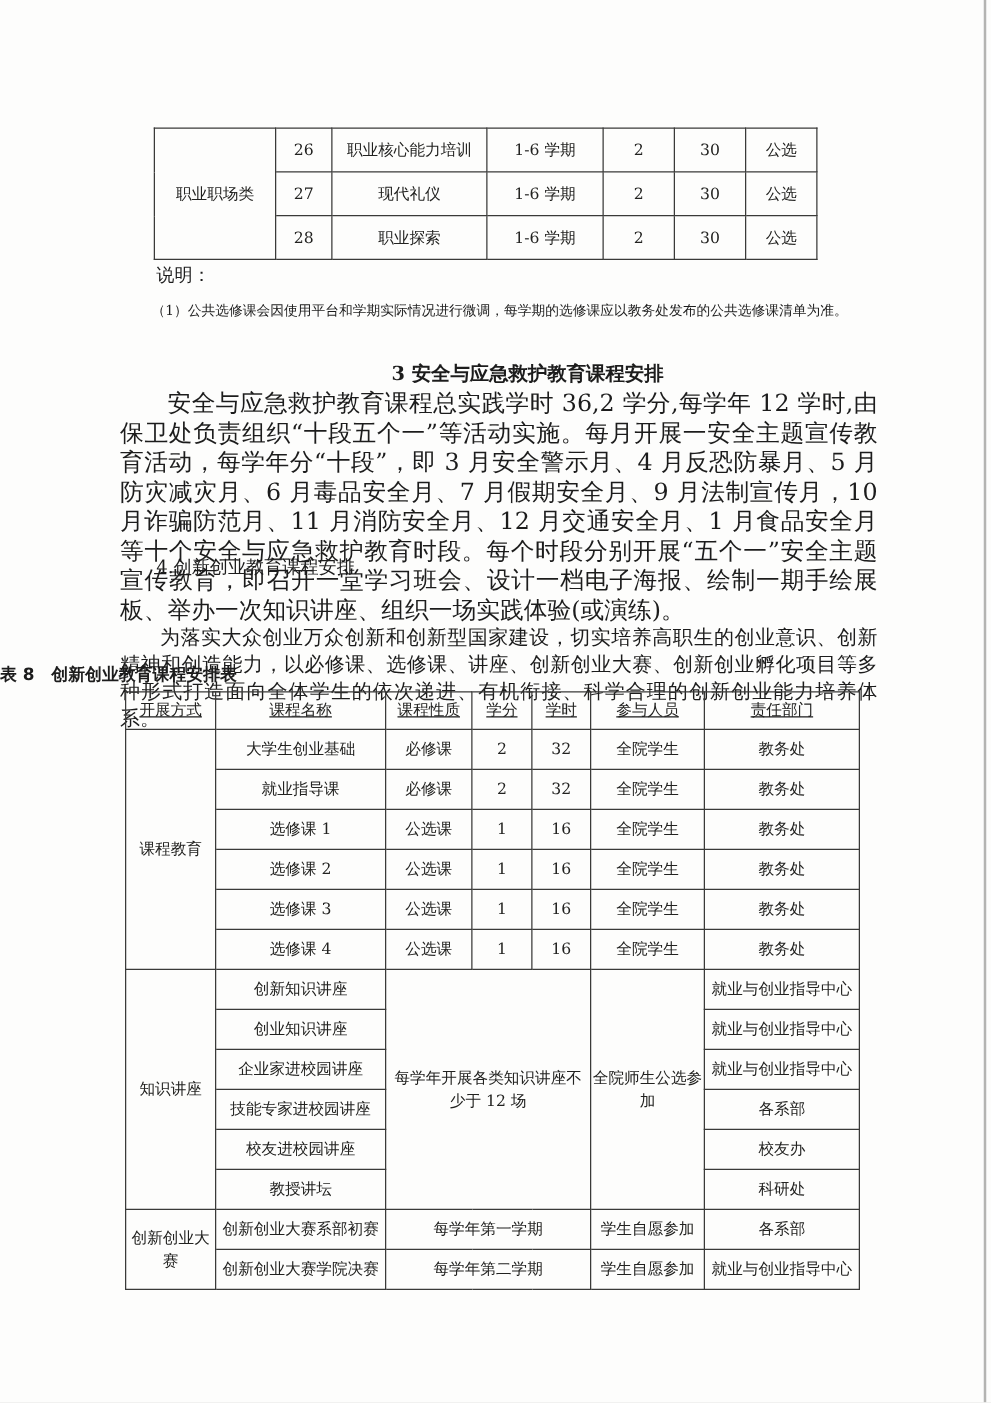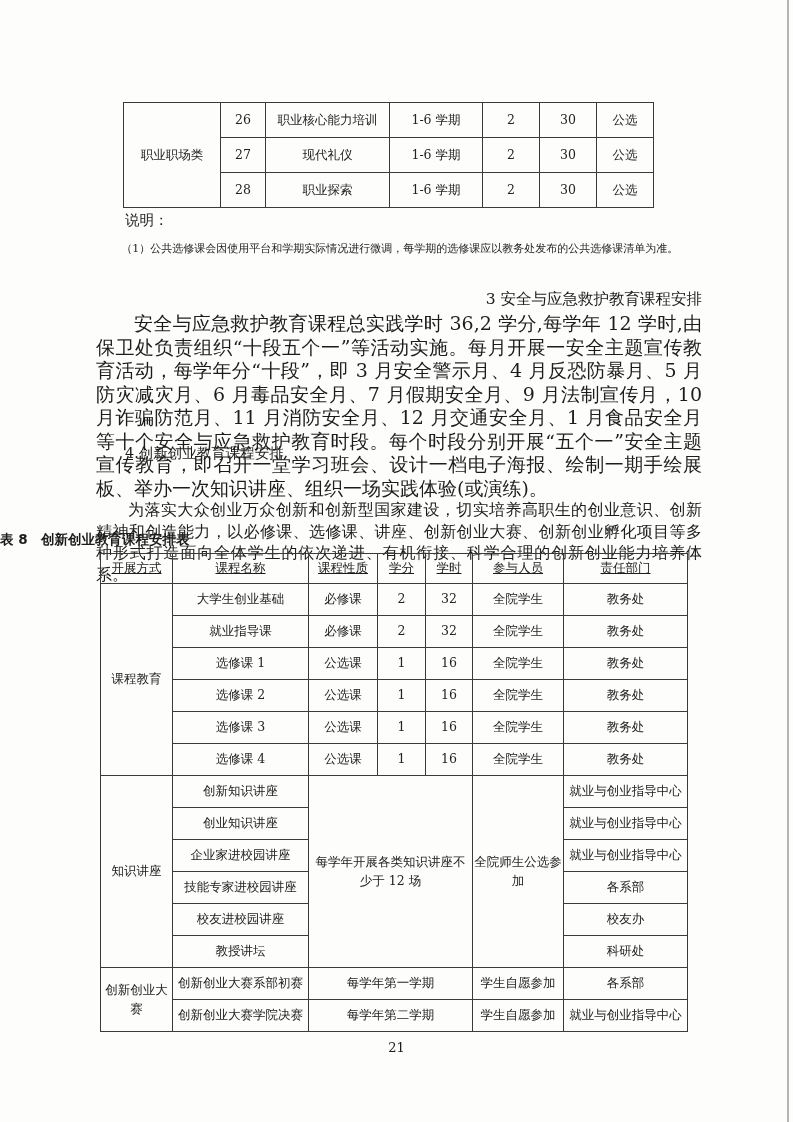--- a/index.html
+++ b/index.html
@@ -34,21 +34,21 @@
     line-height: 1.45;
     color: #222220;
   }
   
   .table1 { position: absolute; left: 123px; top: 102px; width: 530px; }
   .table1 tr { height: 35px; }
   
   .tblock { position: absolute; left: 96px; width: 606px; text-align: justify; }
   .notes-title { top: 211px; padding-left: 29px; font-weight: normal; font-size: 14.5px; }
   .note1 { top: 235px; font-size: 11px; line-height: 27px; text-indent: 2.3em; }
-  .sec3-heading { top: 289px; font-size: 15.5px; text-indent: 46px; text-align: right; }
+  .sec3-heading { top: 289px; font-size: 15.5px; text-indent: 46px; text-align: center; font-weight: bold; }
   .sec3-body { top: 312px; font-size: 19px; line-height: 23.5px; text-indent: 2em; }
   .sec4-heading { top: 444px; font-size: 14.5px; text-indent: 29px; text-align: left; }
   .sec4-body { top: 484px; font-size: 16px; line-height: 21.5px; text-indent: 2em; margin-top: 15px; }
   .table8-caption {
     position: absolute; left: 0; top: 531px; width: 793px;
     text-align: left; font-weight: bold; font-size: 13.5px;
     font-family: "DejaVu Sans", "Liberation Sans", sans-serif;
   }
   
   .table8 { position: absolute; left: 100px; top: 553px; width: 587px; }
@@ -222,17 +222,16 @@
       </tr>
       <tr>
         <td>创新创业大赛学院决赛</td>
         <td colspan="3">每学年第二学期</td>
         <td>学生自愿参加</td>
         <td>就业与创业指导中心</td>
       </tr>
     </tbody>
   </table>
 
-  <div class="page-number">21</div>
 
   <div class="scan-edge"></div>
 
 </div>
 
 </body></html>

